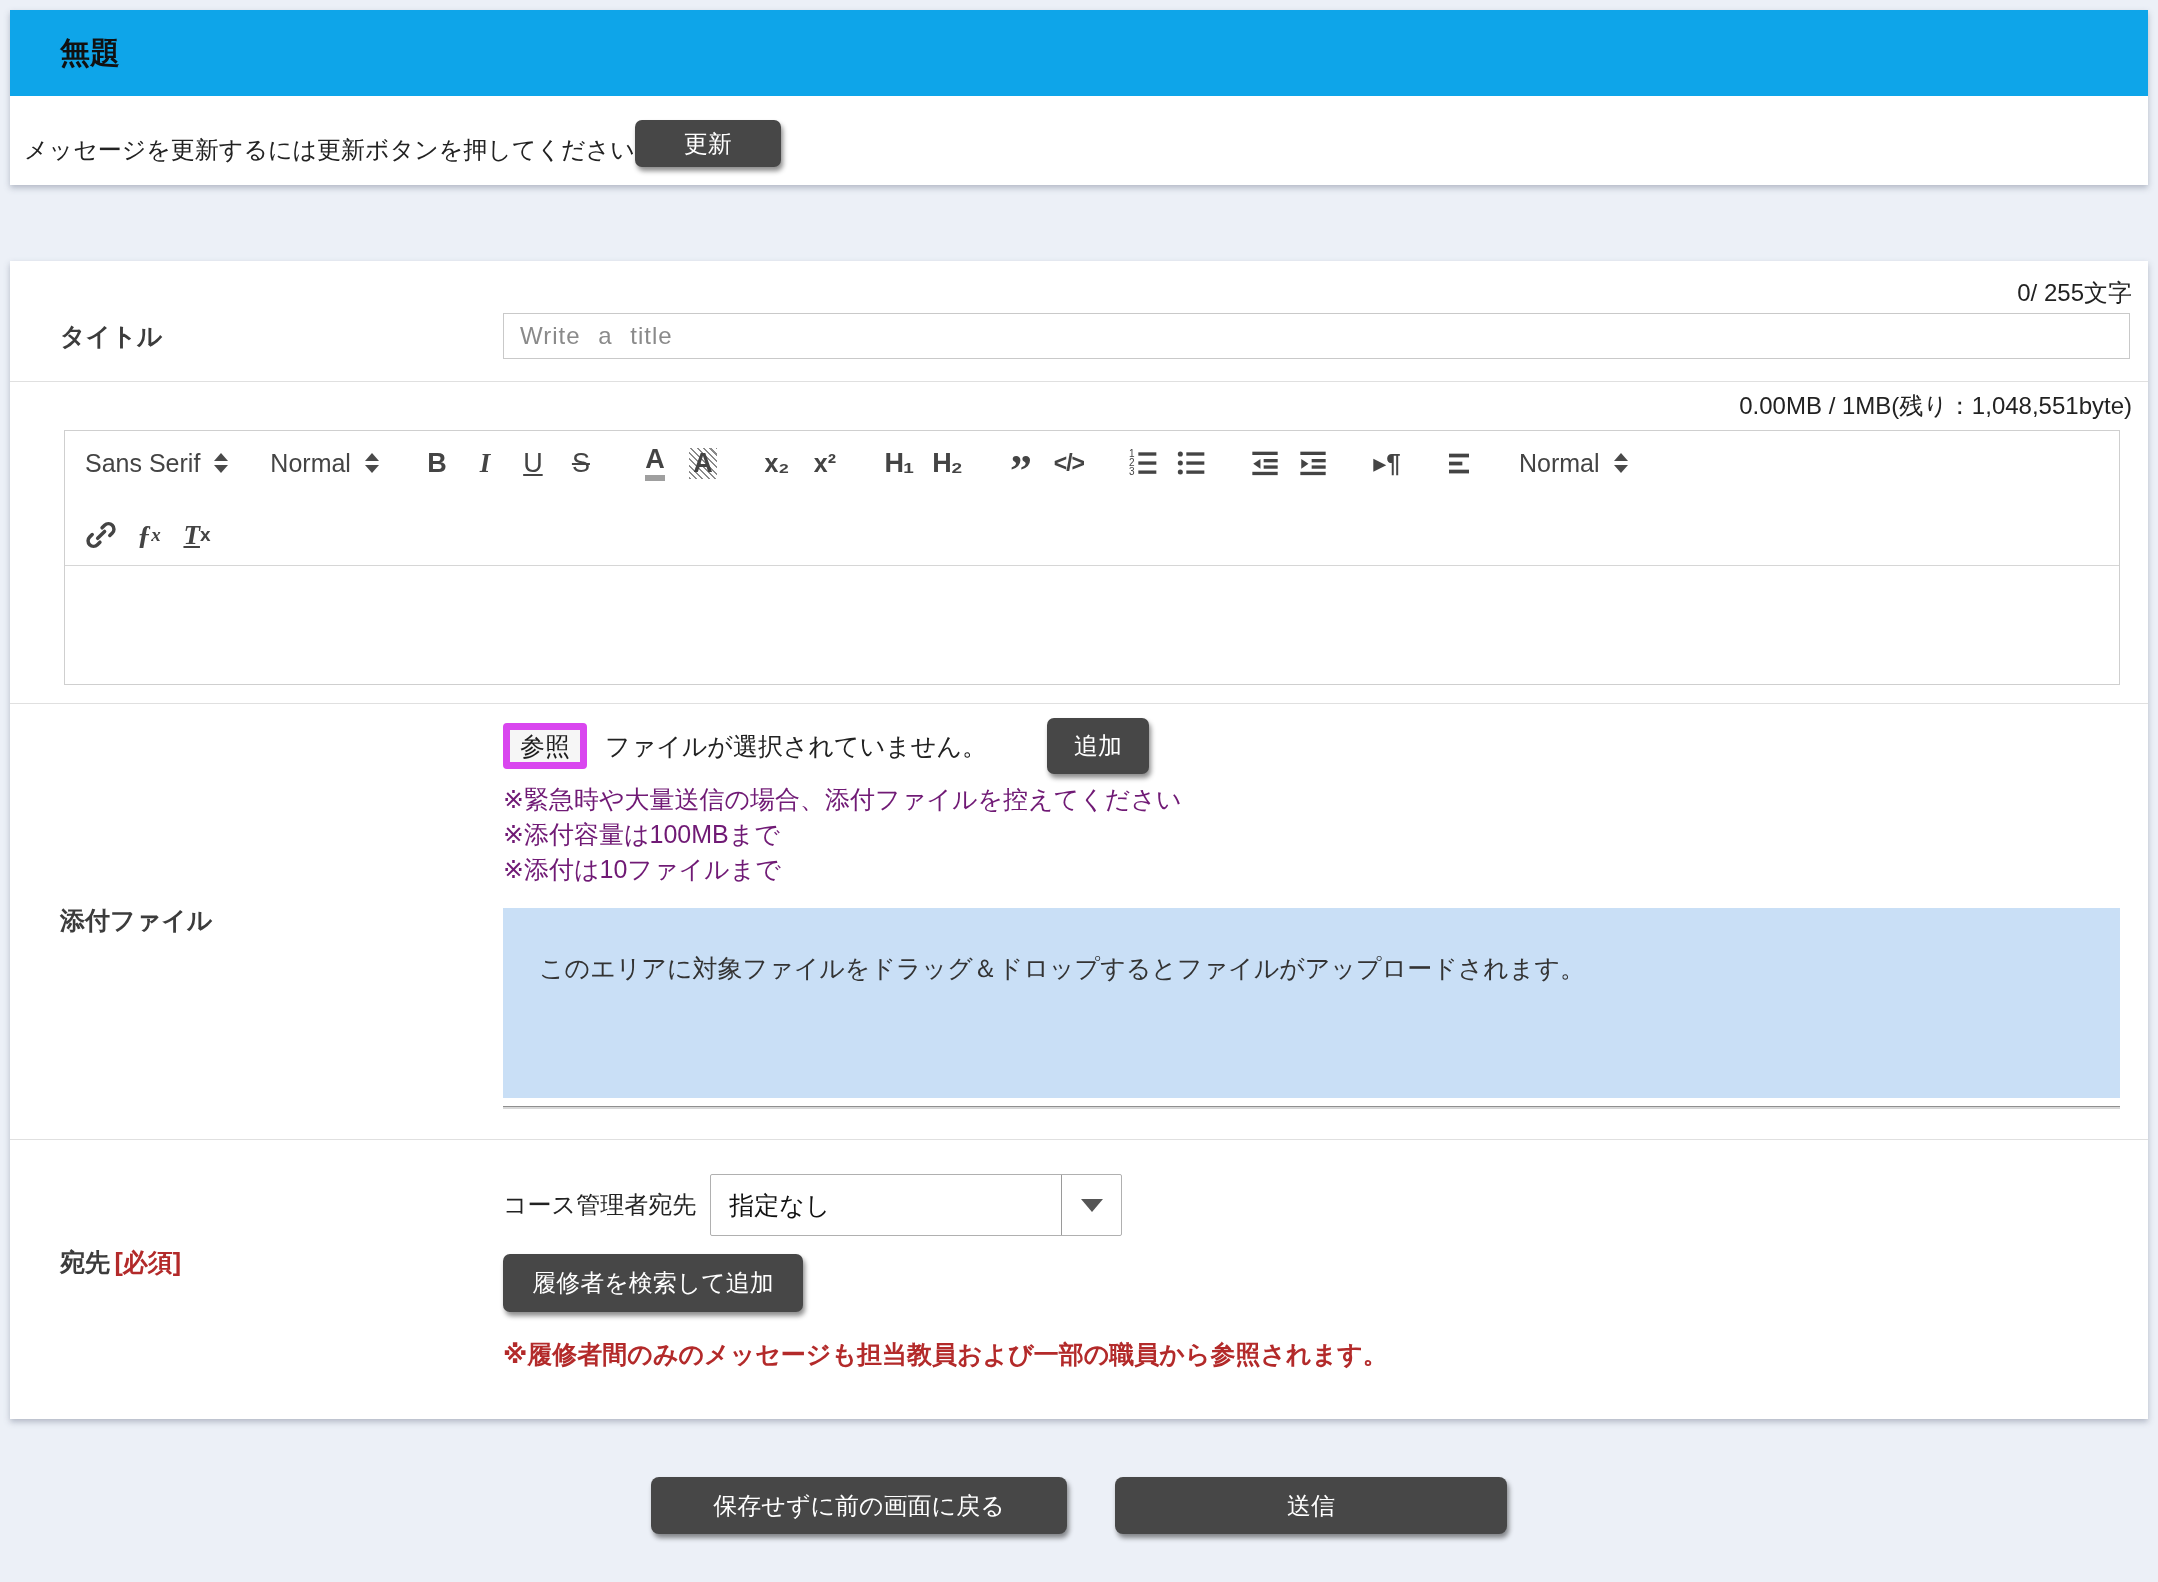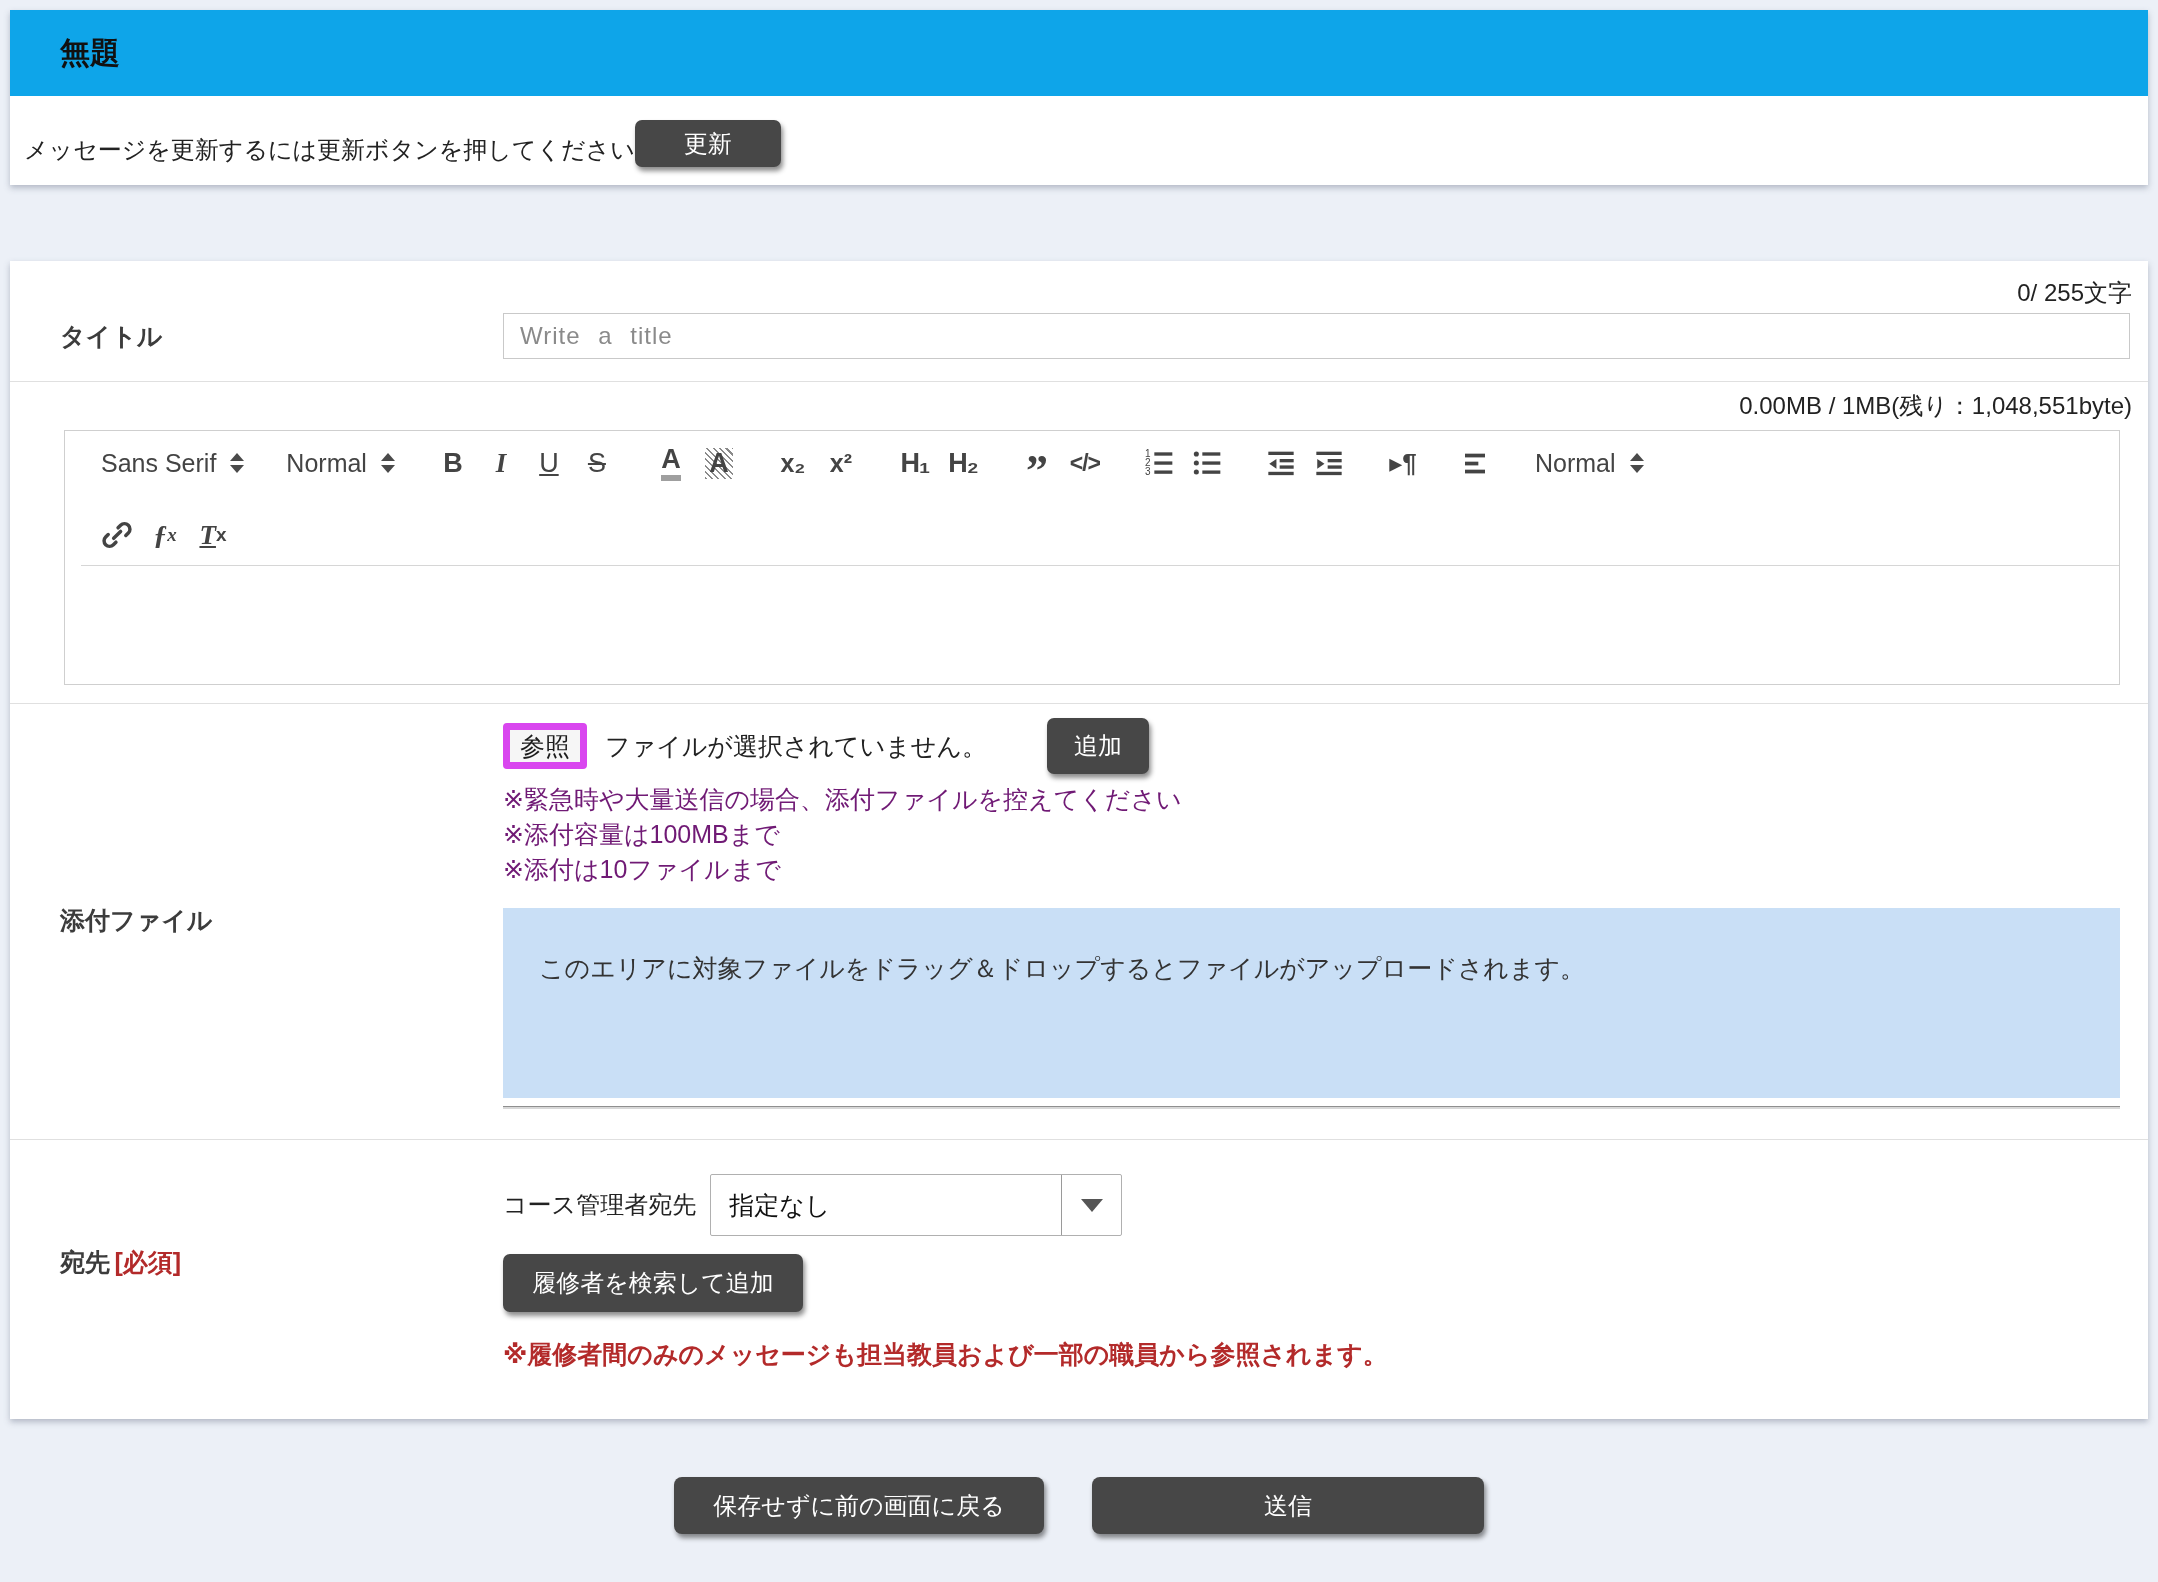--- a/index.html
+++ b/index.html
@@ -43,21 +43,21 @@
   .title-input {
     flex:1; height:46px; border:1px solid #c9c9c9; background:#fff;
     font-size:24px; padding:0 16px; color:#222;
     font-family:"Liberation Sans","DejaVu Sans",sans-serif;
     word-spacing:10px; letter-spacing:1px;
   }
   .title-input::placeholder { color:#8a8a8a; }
   
   .sec-editor { padding:8px 0 18px; border-bottom:1px solid #e0e0e0; }
   .size-info { text-align:right; font-size:24px; color:#222; padding-right:16px; }
-  .editor-box { margin:8px 28px 0 54px; border:1px solid #cfcfcf;padding-left:16px; }
+  .editor-box { margin:8px 28px 0 54px; border:1px solid #cfcfcf; }
   .ql-toolbar { padding:12px 14px 10px; border-bottom:1px solid #d6d6d6; display:flex; flex-wrap:wrap; align-items:center; row-gap:16px; }
   .grp { display:inline-flex; align-items:center; margin-right:30px; gap:4px; }
   .tbtn {
     min-width:44px; height:40px; background:none; border:none; cursor:pointer;
     display:inline-flex; align-items:center; justify-content:center;
     font-size:27px; color:#444; font-family:"Liberation Sans","DejaVu Sans",sans-serif;
   }
   .picker { display:inline-flex; align-items:center; gap:14px; cursor:pointer; color:#444; font-size:25px; height:40px; padding:0 6px; }
   .arrows { display:inline-flex; flex-direction:column; gap:4px; }
   .arrows .up { width:0; height:0; border-left:7px solid transparent; border-right:7px solid transparent; border-bottom:8px solid #4a4a4a; }
@@ -115,21 +115,21 @@
     width:412px; height:62px; border:1px solid #b0b0b0; background:#fff; border-radius:2px;
     display:flex; align-items:center; cursor:pointer;
   }
   .select-value { flex:1; font-size:25px; color:#111; padding-left:18px; }
   .select-arrow-zone { width:60px; height:100%; border-left:1px solid #9a9a9a; display:flex; align-items:center; justify-content:center; }
   .select-caret { width:0; height:0; border-left:11px solid transparent; border-right:11px solid transparent; border-top:13px solid #555; }
   .btn-search { min-width:300px; height:58px; margin-top:18px; padding:0 26px; }
   .recip-warning { font-size:25px; font-weight:bold; color:#b32a2a; margin-top:26px; }
   
   .footer { display:flex; justify-content:center; gap:48px; margin-top:58px; }
-  .btn-back { width:370px; height:57px; border-radius:8px; }
+  .btn-back { width:416px; height:57px; border-radius:8px; }
   .btn-send { width:392px; height:57px; border-radius:8px; }
 </style>
 </head>
 <body>
 
 <div class="panel panel-top">
   <div class="titlebar">
     <span class="doc-title">無題</span>
   </div>
   <div class="top-body">

